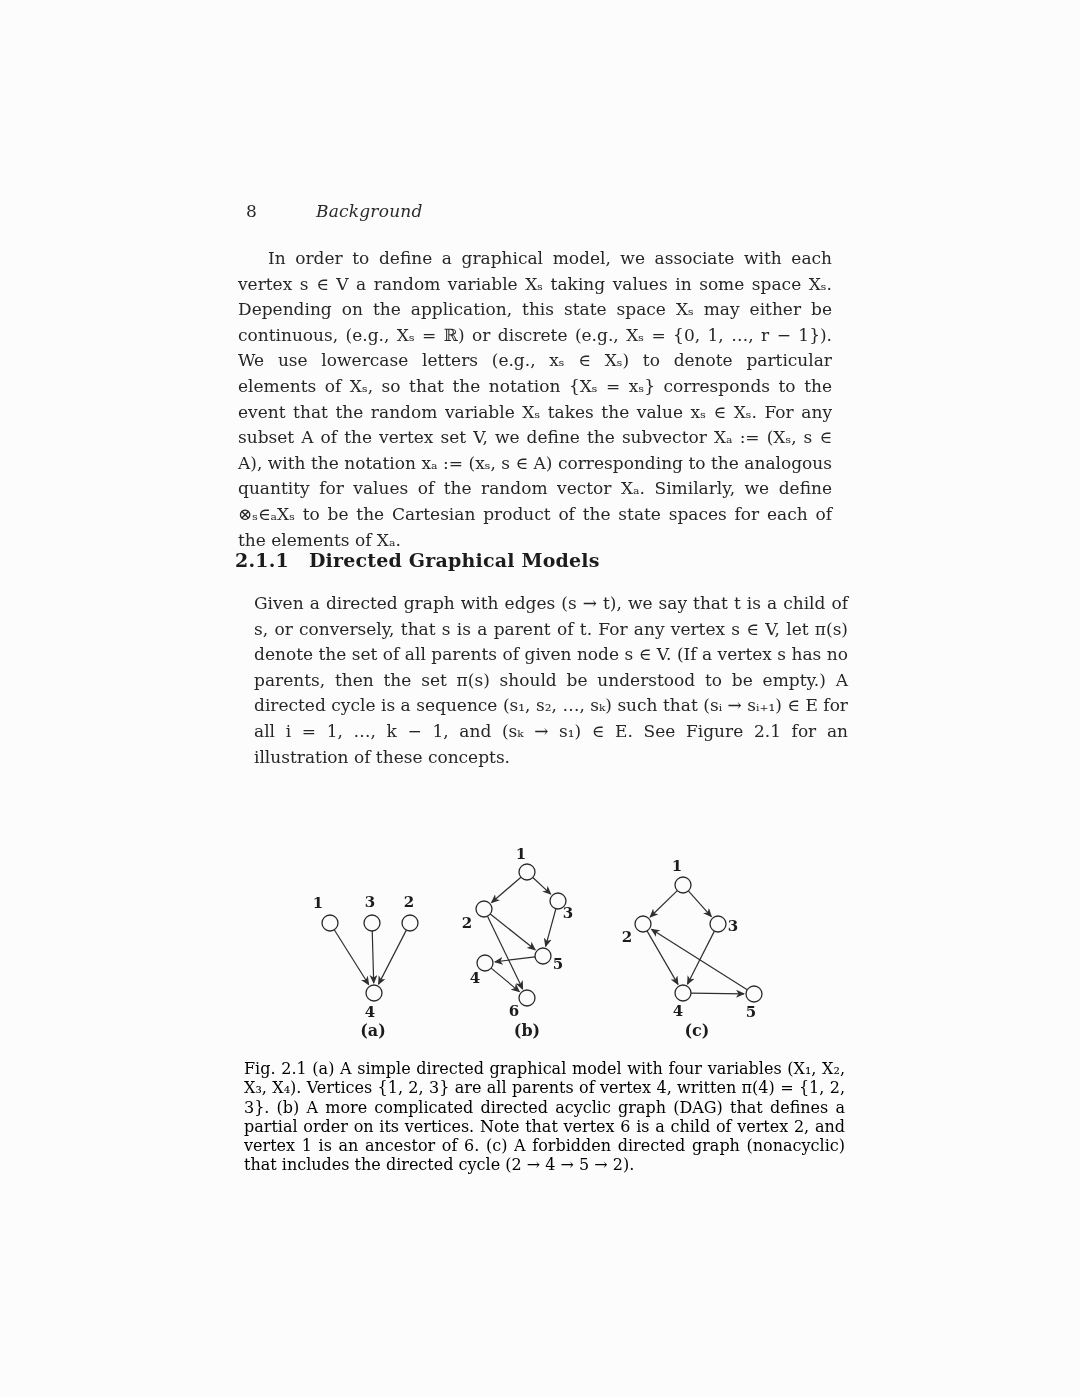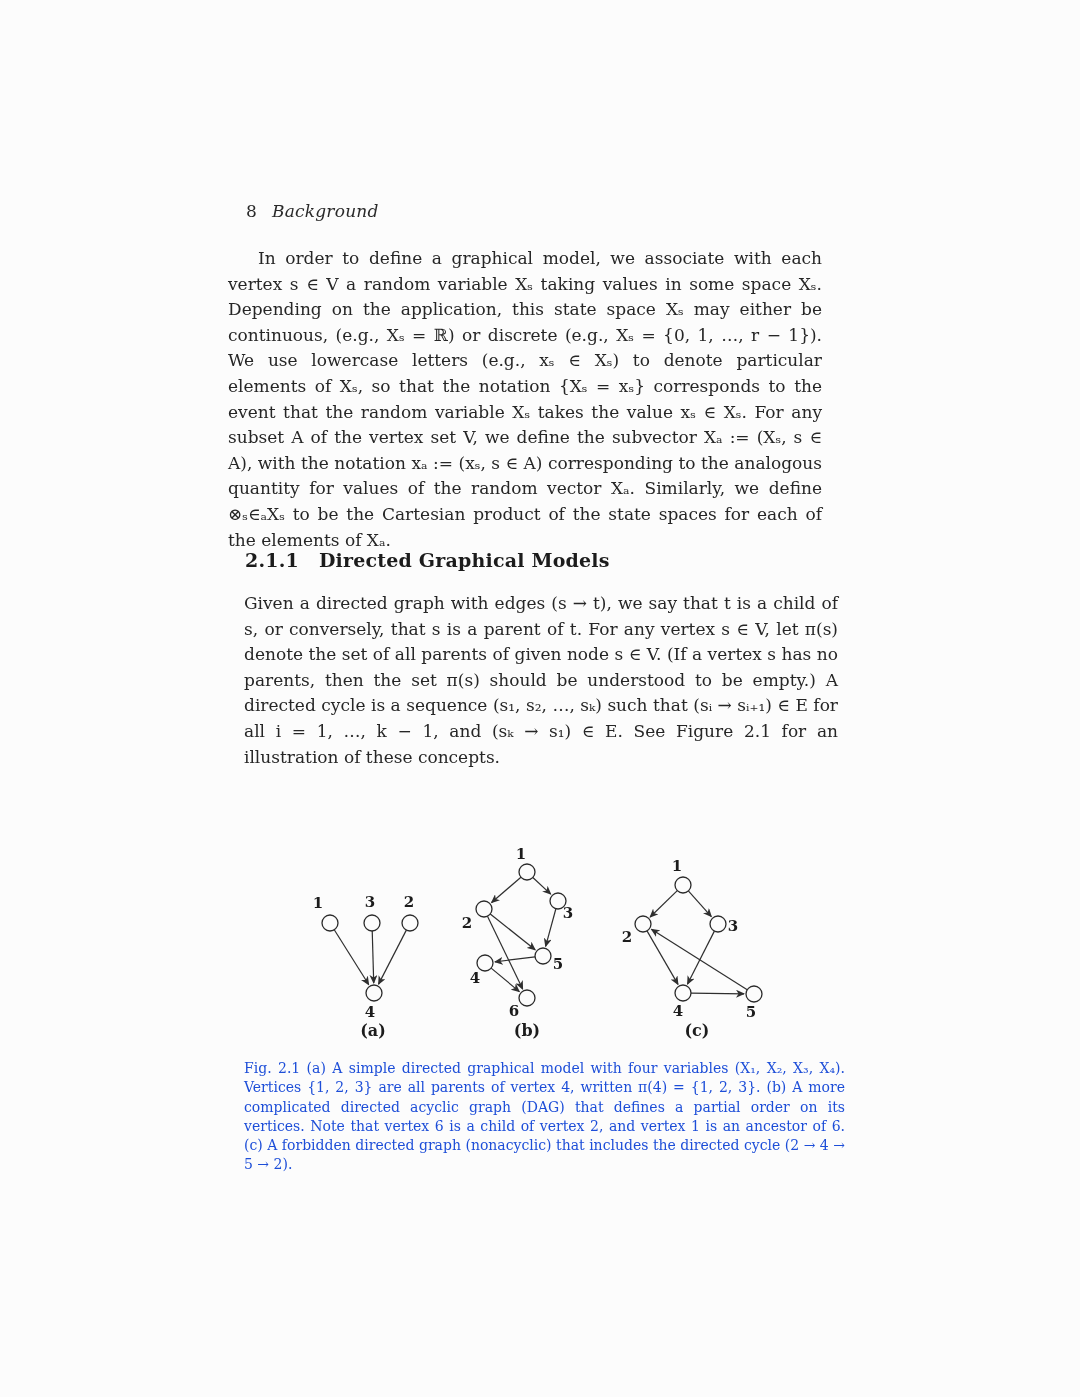--- a/index.html
+++ b/index.html
@@ -10,40 +10,40 @@
     background:#fcfcfc;
     font-family:"DejaVu Serif","DejaVu Sans",serif;
     color:#2a2a2a;
     overflow:hidden;
   }
   .running-head {
     position:absolute; left:246px; top:201px;
     font-size:17px; letter-spacing:0.2px;
   }
   .running-head .pagenum { font-style:normal; margin-right:15px; }
-  .running-head .chapter { font-style:italic; }
-  .para-block { position:absolute; left:228px; width:594px; }
+  .running-head .chapter { font-style:italic;margin-left:44px; }
+  .para-block { position:absolute; left:238px; width:594px; }
   .body-text {
     font-size:17px; line-height:25.6px;
     text-align:justify;
     color:#262626;
   }
   .body-text p { margin:0; }
   .indent { text-indent:30px; }
   .section-heading {
-    position:absolute; left:245px; top:549px;
+    position:absolute; left:235px; top:549px;
     font-size:19px; font-weight:bold; color:#1c1c1c;
     letter-spacing:0.2px;
   }
   .section-heading .sec-num { margin-right:20px; }
   .figure-wrap { position:absolute; left:290px; top:838px; }
   .caption {
     position:absolute; left:244px; top:1059px; width:601px;
-    font-size:14px; line-height:19.3px;
-    text-align:justify; color:#1d4ed8;
+    font-size:16px; line-height:19.3px;
+    text-align:justify; color:#000000;
   }
 </style>
 </head>
 <body>
 
 <div class="page">
 
   <div class="running-head">
     <span class="pagenum">8</span><span class="chapter">Background</span>
   </div>

